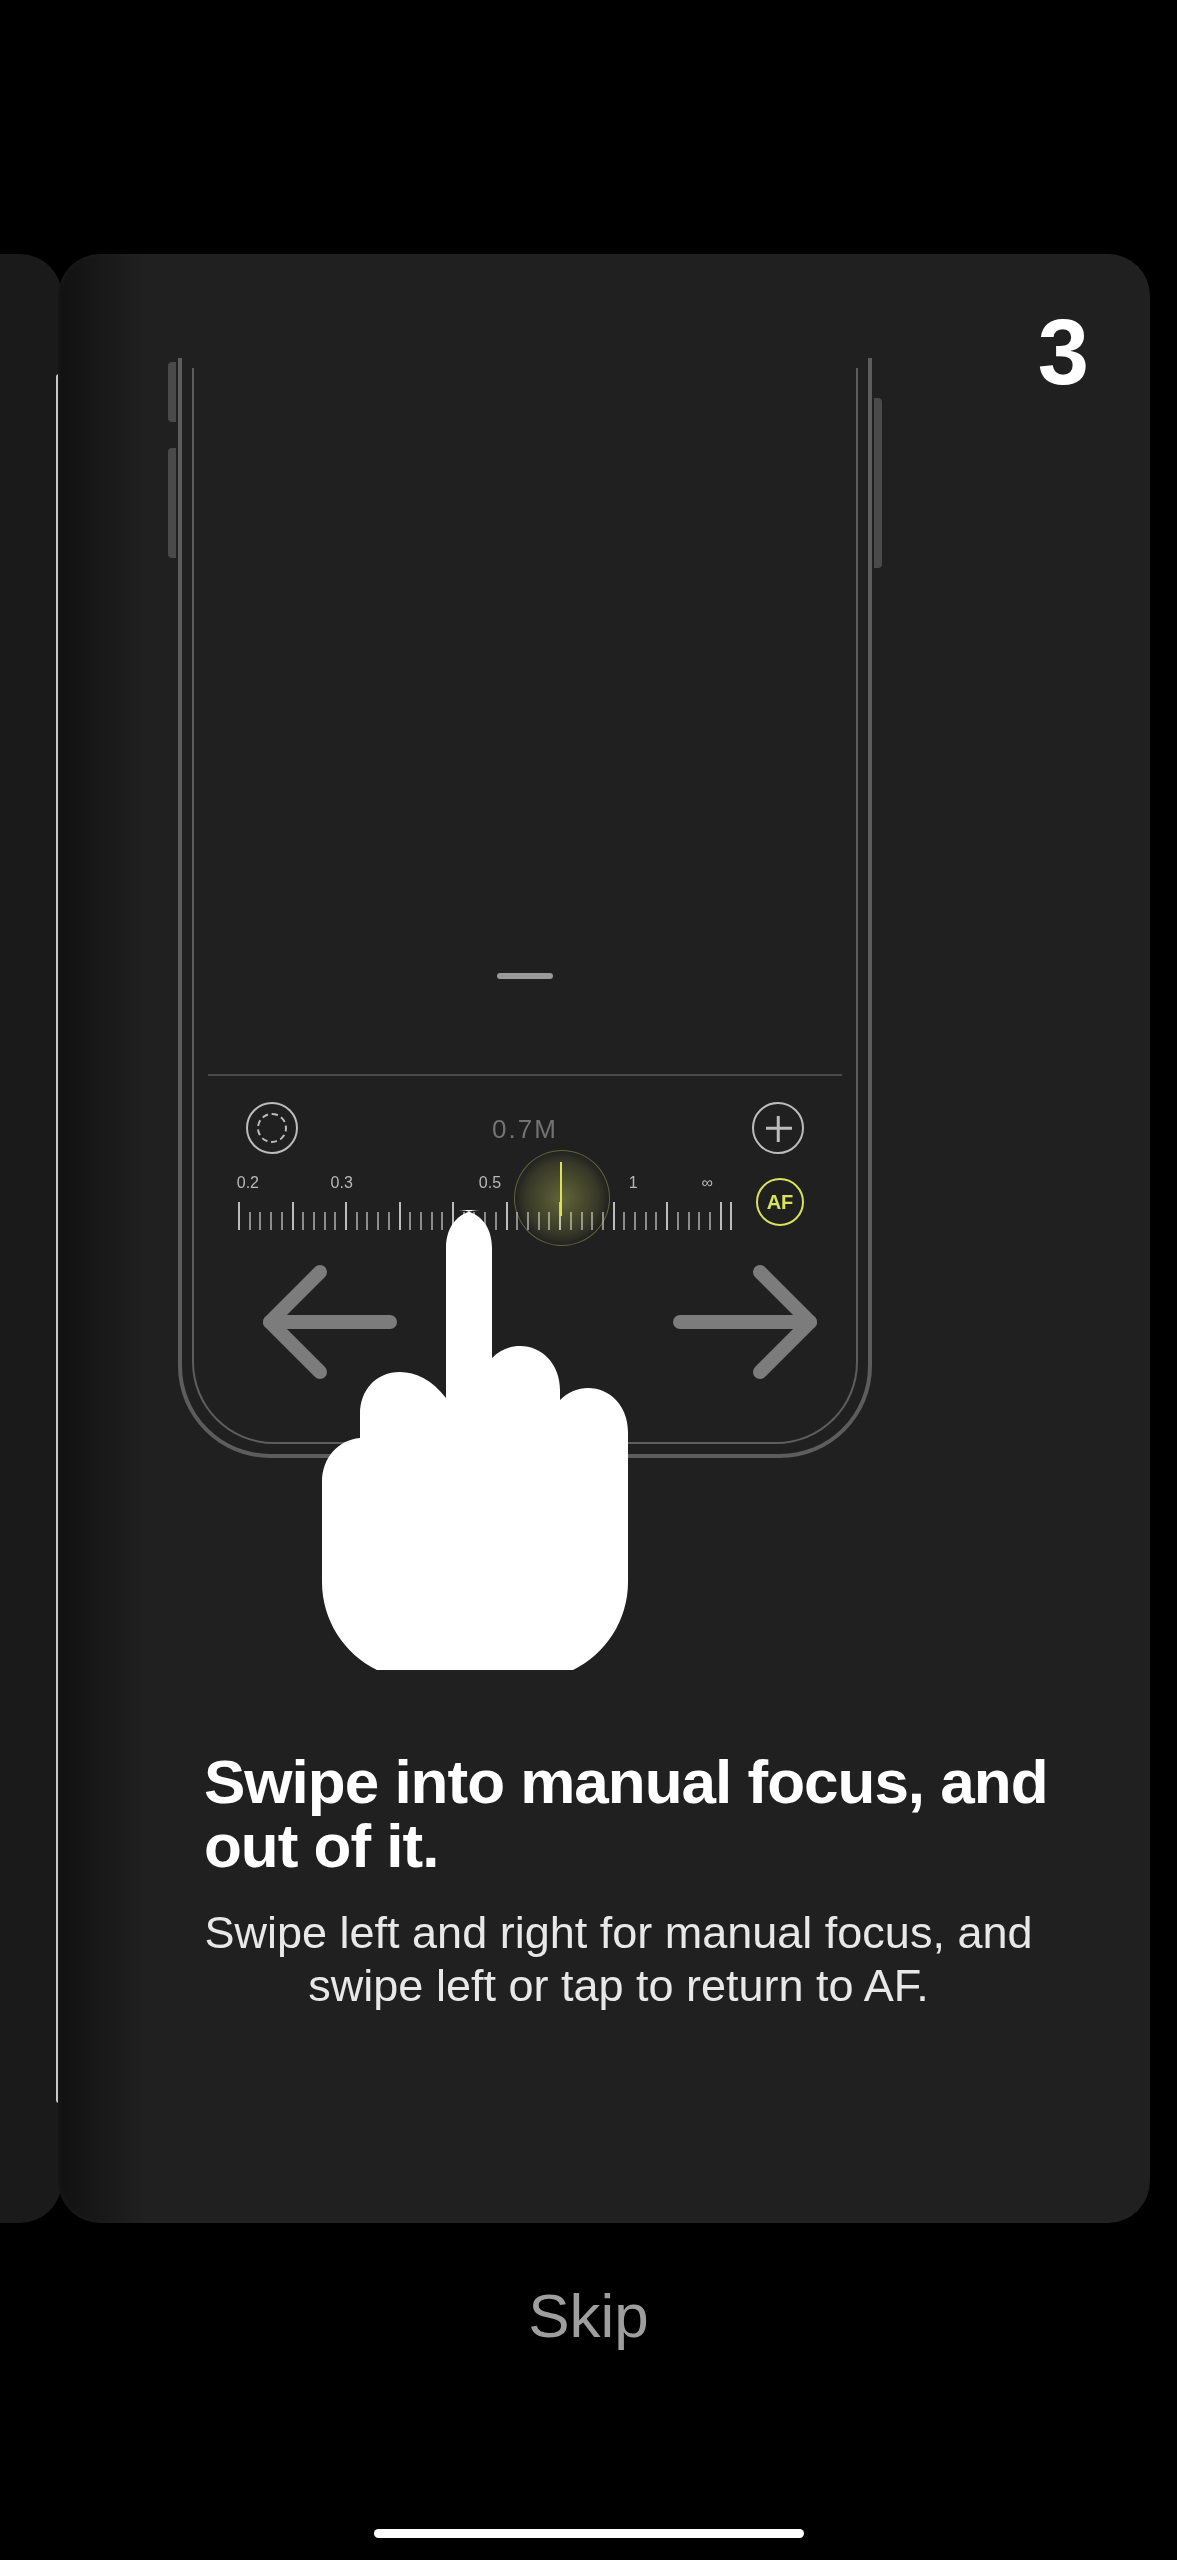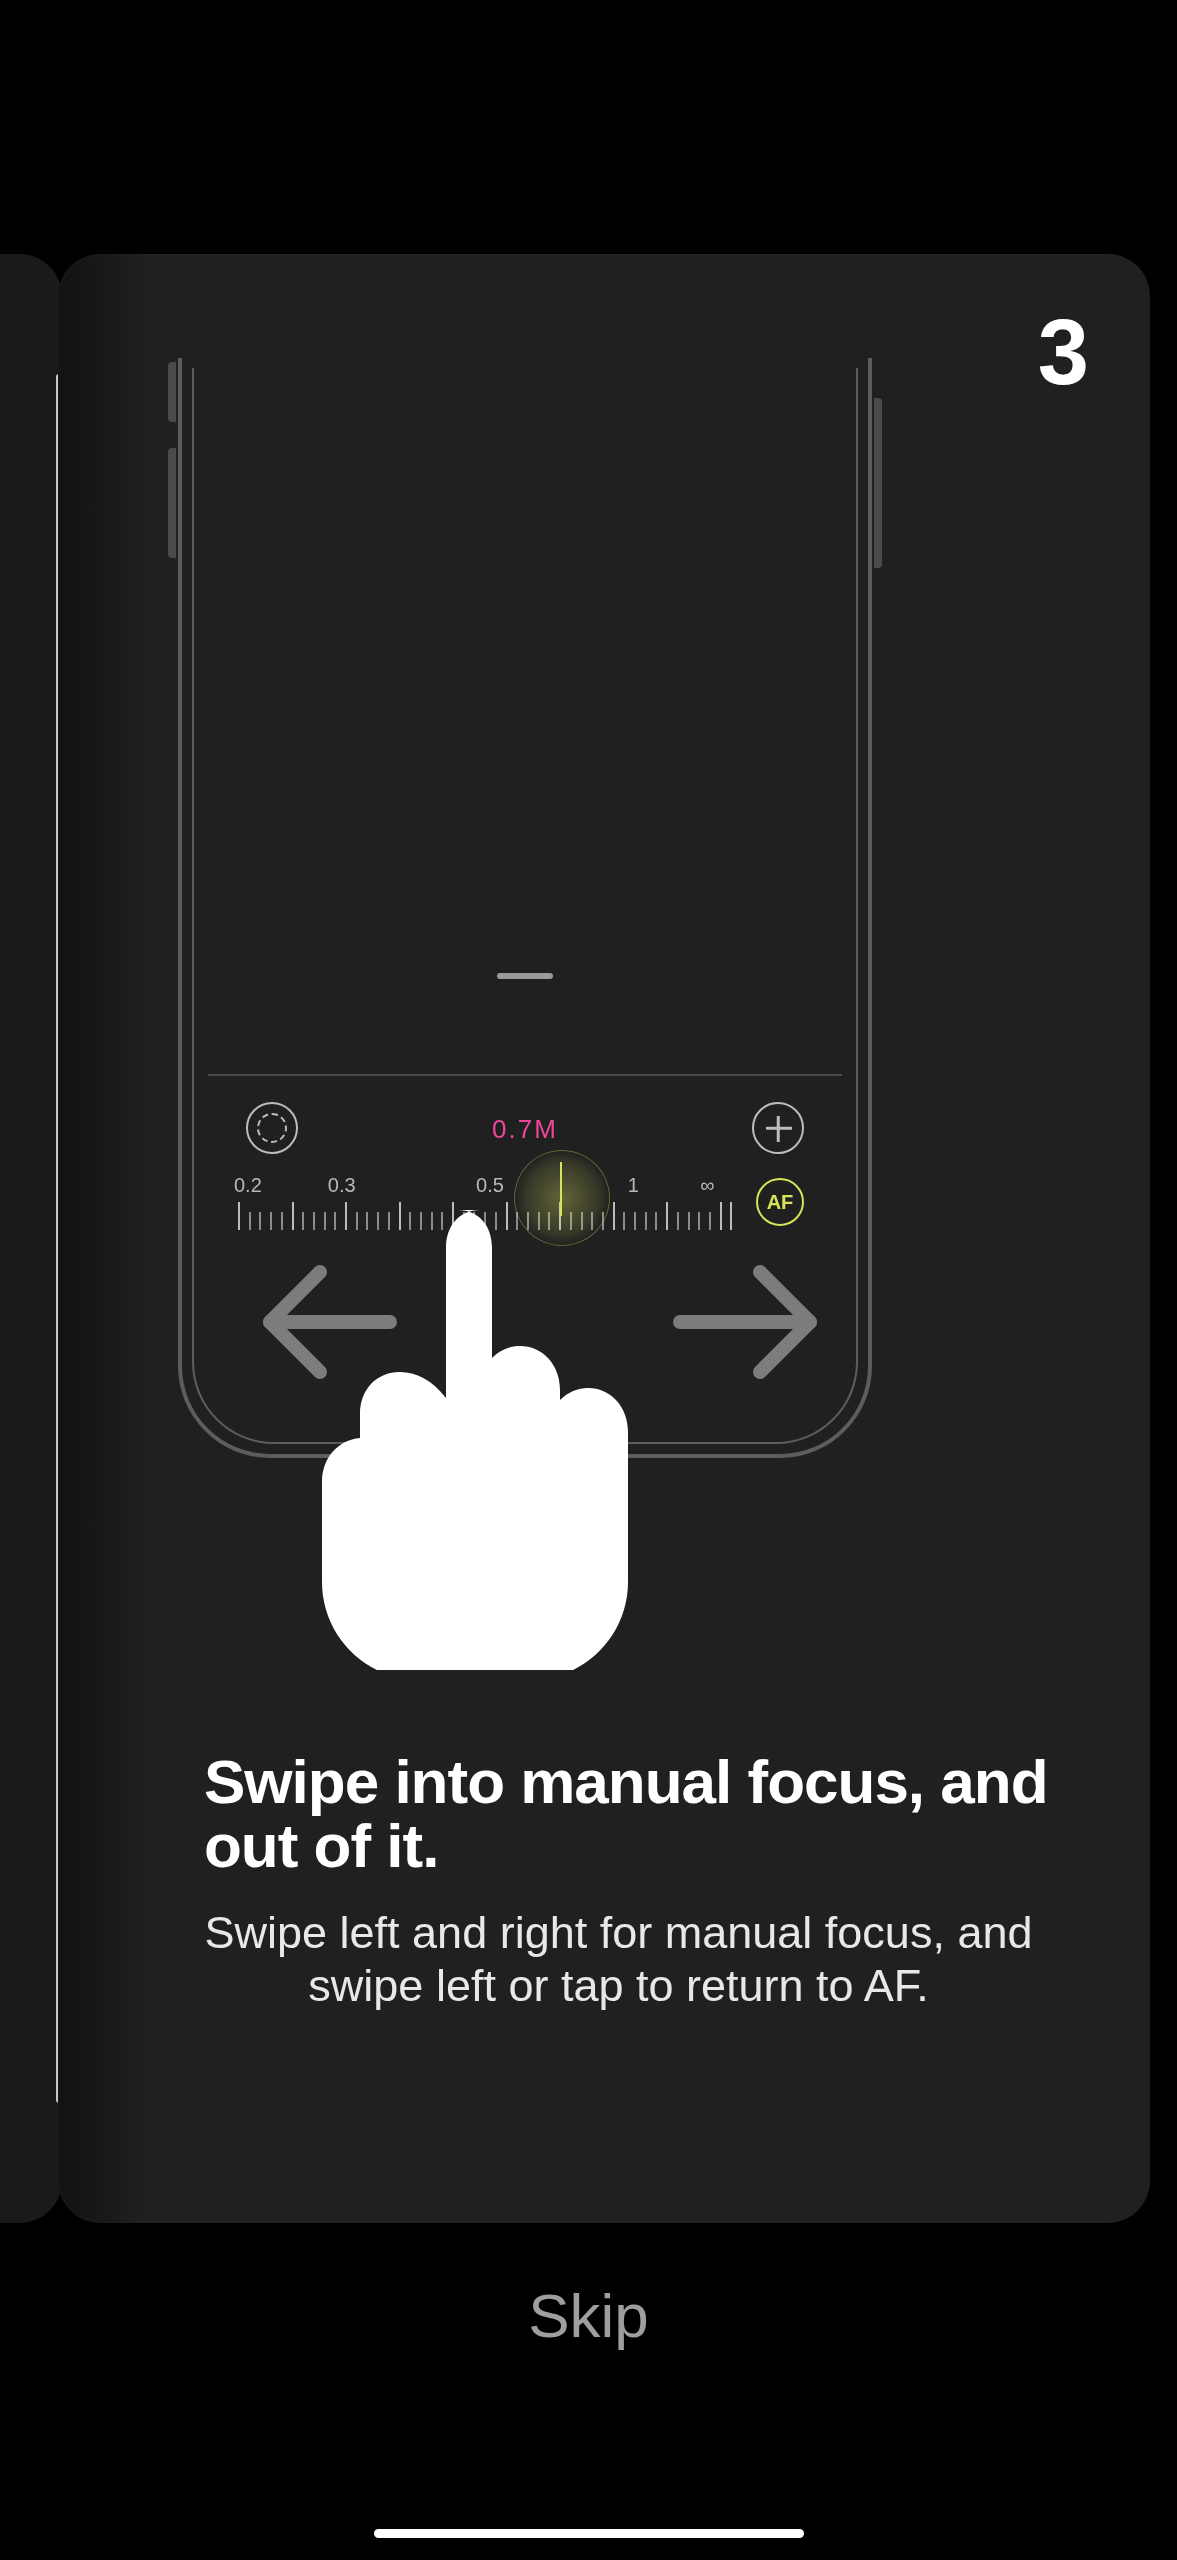--- a/index.html
+++ b/index.html
@@ -70,37 +70,37 @@
   .grid-ic::before,.grid-ic::after{content:"";position:absolute;background:#a9a9a9;}
   .grid-ic::before{left:11px;top:0;width:2px;height:100%;box-shadow:10px 0 #a9a9a9;}
   .grid-ic::after {left:0;top:11px;height:2px;width:100%;box-shadow:0 10px #a9a9a9;}
   .raw{position:absolute;right:40px;top:18px;padding:3px 8px 4px;
        background:#b9b9b9;color:#1d1d1d;font-size:18px;font-weight:800;
        border-radius:5px;letter-spacing:.5px;}
 
   .hr{position:absolute;left:0;right:0;top:716px;height:2px;background:#4a4a4a;}
 
   .rowB{position:absolute;left:0;right:0;top:738px;height:64px;
-        color:#ec4899;font-size:26px;letter-spacing:2px;}
+        color:#737373;font-size:26px;letter-spacing:2px;}
   .circ{position:absolute;top:6px;width:52px;height:52px;border:2.5px solid #bcbcbc;border-radius:50%;}
   .circ.left{left:38px;}
   .circ.left::after{content:"";position:absolute;inset:9px;border:2.5px dashed #bcbcbc;border-radius:50%;}
   .circ.right{right:38px;}
   .circ.right::before,.circ.right::after{content:"";position:absolute;background:#bcbcbc;}
   .circ.right::before{left:50%;top:12px;width:2.5px;height:26px;transform:translateX(-50%);}
   .circ.right::after {top:50%;left:12px;height:2.5px;width:26px;transform:translateY(-50%);}
   .dist{position:absolute;left:50%;top:18px;transform:translateX(-50%);font-weight:400;}
 
   
   .ruler{position:absolute;left:30px;right:110px;top:816px;height:56px;}
   .ticks{position:absolute;left:0;right:0;bottom:0;height:28px;display:flex;}
   .ticks span{flex:1;border-left:2px solid #8c8c8c;height:18px;align-self:flex-end;}
   .ticks span.major{height:28px;border-left:2px solid #bcbcbc;}
   .ticks .end{border-right:2px solid #bcbcbc;}
-  .rlabels{position:absolute;left:0;right:0;top:0;height:24px;color:#b8b8b8;font-size:20px;}
+  .rlabels{position:absolute;left:0;right:0;top:0;height:24px;color:#b8b8b8;font-size:16px;}
   .rlabels span{position:absolute;transform:translateX(-50%);}    
 
   .af{position:absolute;right:38px;top:820px;width:48px;height:48px;border:2.5px solid #d8e35a;border-radius:50%;
       color:#d8e35a;font-size:20px;font-weight:700;display:flex;align-items:center;justify-content:center;}
   .glow{position:absolute;left:306px;top:792px;width:96px;height:96px;border-radius:50%;
         background:radial-gradient(circle,rgba(220,230,100,.35) 0%,rgba(220,230,100,.12) 55%,transparent 72%);
         border:1px solid rgba(220,230,100,.35);}
   .cursor{position:absolute;left:352px;top:804px;width:2px;height:54px;background:#d8e35a;}
 
   

